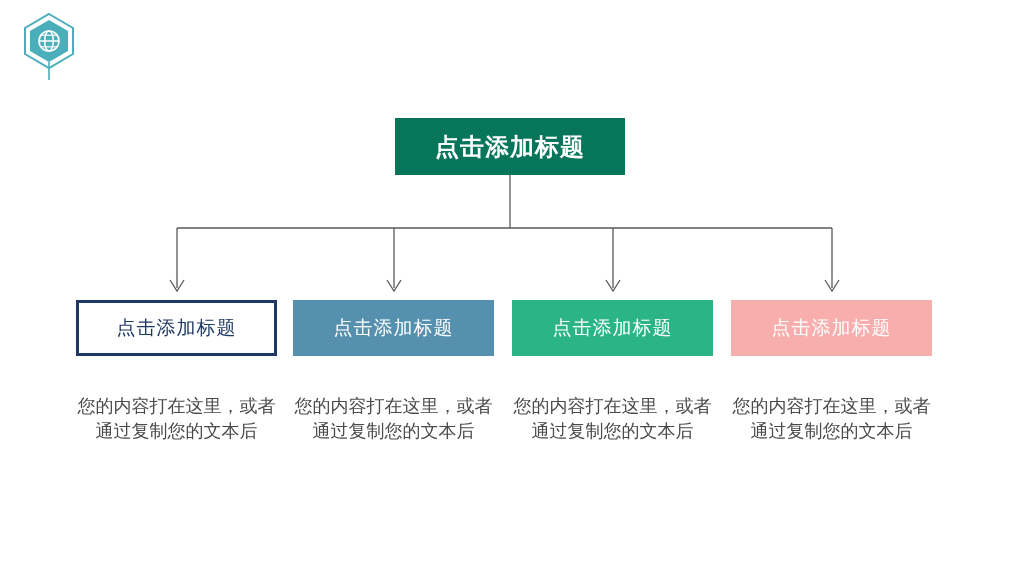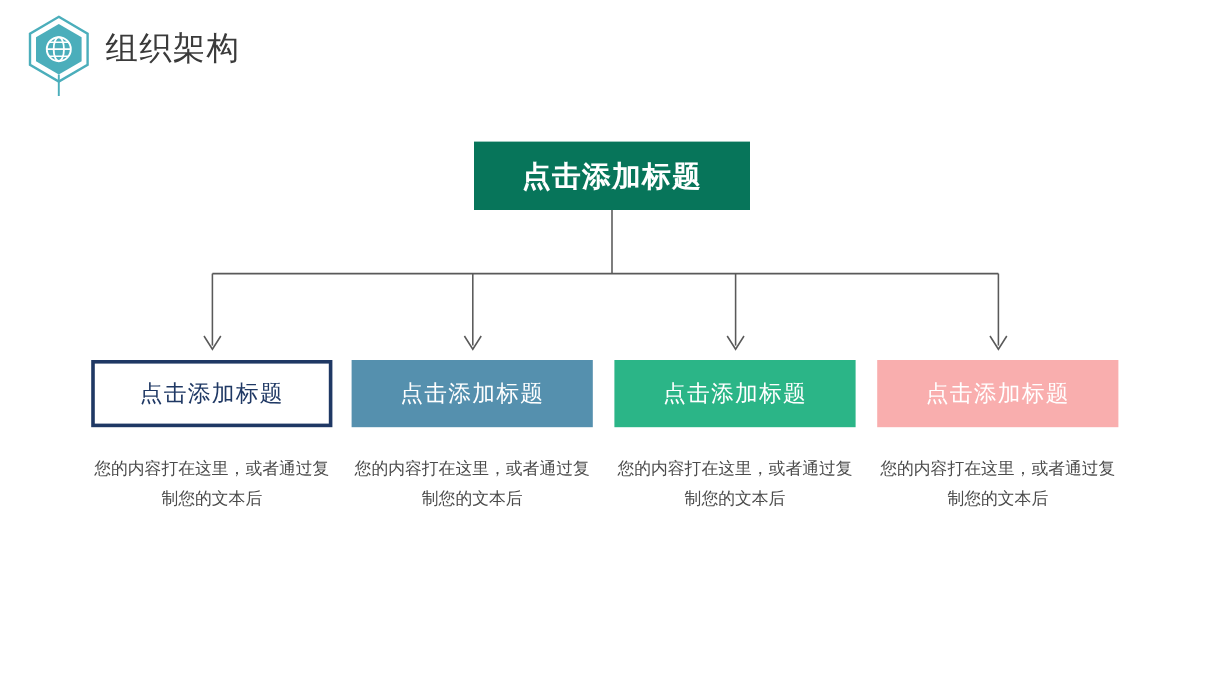--- a/index.html
+++ b/index.html
@@ -78,23 +78,23 @@
     box-sizing: border-box;
     display: flex;
     align-items: center;
     justify-content: center;
   }
   .child-box .node-label {
     font-size: 19px;
     letter-spacing: 1px;
   }
   .child-desc {
-    margin-top: 22px;
+    margin-top: 38px;
     text-align: center;
-    font-size: 14px;
+    font-size: 18px;
     line-height: 25px;
     color: #4a4a4a;
     width: 201px;
   }
 
   
   .child-box.outlined {
     background: #ffffff;
     border: 3px solid #1F3864;
   }
@@ -117,21 +117,20 @@
       <circle cx="31" cy="29" r="10" fill="none" stroke="#ffffff" stroke-width="1.6"></circle>
       <ellipse cx="31" cy="29" rx="4.3" ry="10" fill="none" stroke="#ffffff" stroke-width="1.5"></ellipse>
       <line x1="21" y1="29" x2="41" y2="29" stroke="#ffffff" stroke-width="1.5"></line>
       <line x1="22.6" y1="23.2" x2="39.4" y2="23.2" stroke="#ffffff" stroke-width="1.2"></line>
       <line x1="22.6" y1="34.8" x2="39.4" y2="34.8" stroke="#ffffff" stroke-width="1.2"></line>
 
       <line x1="31" y1="50" x2="31" y2="68" stroke="#4BAEBB" stroke-width="1.6"></line>
     </svg>
   </div>
 
-  <div class="page-title">组织架构</div>
 </div>
 
 <svg class="connectors">
   <g stroke="#595959" stroke-width="1.3" fill="none">
 
     <line x1="510" y1="175" x2="510" y2="228"></line>
 
     <line x1="177" y1="228" x2="832" y2="228"></line>
 
     <line x1="177" y1="228" x2="177" y2="288"></line>

